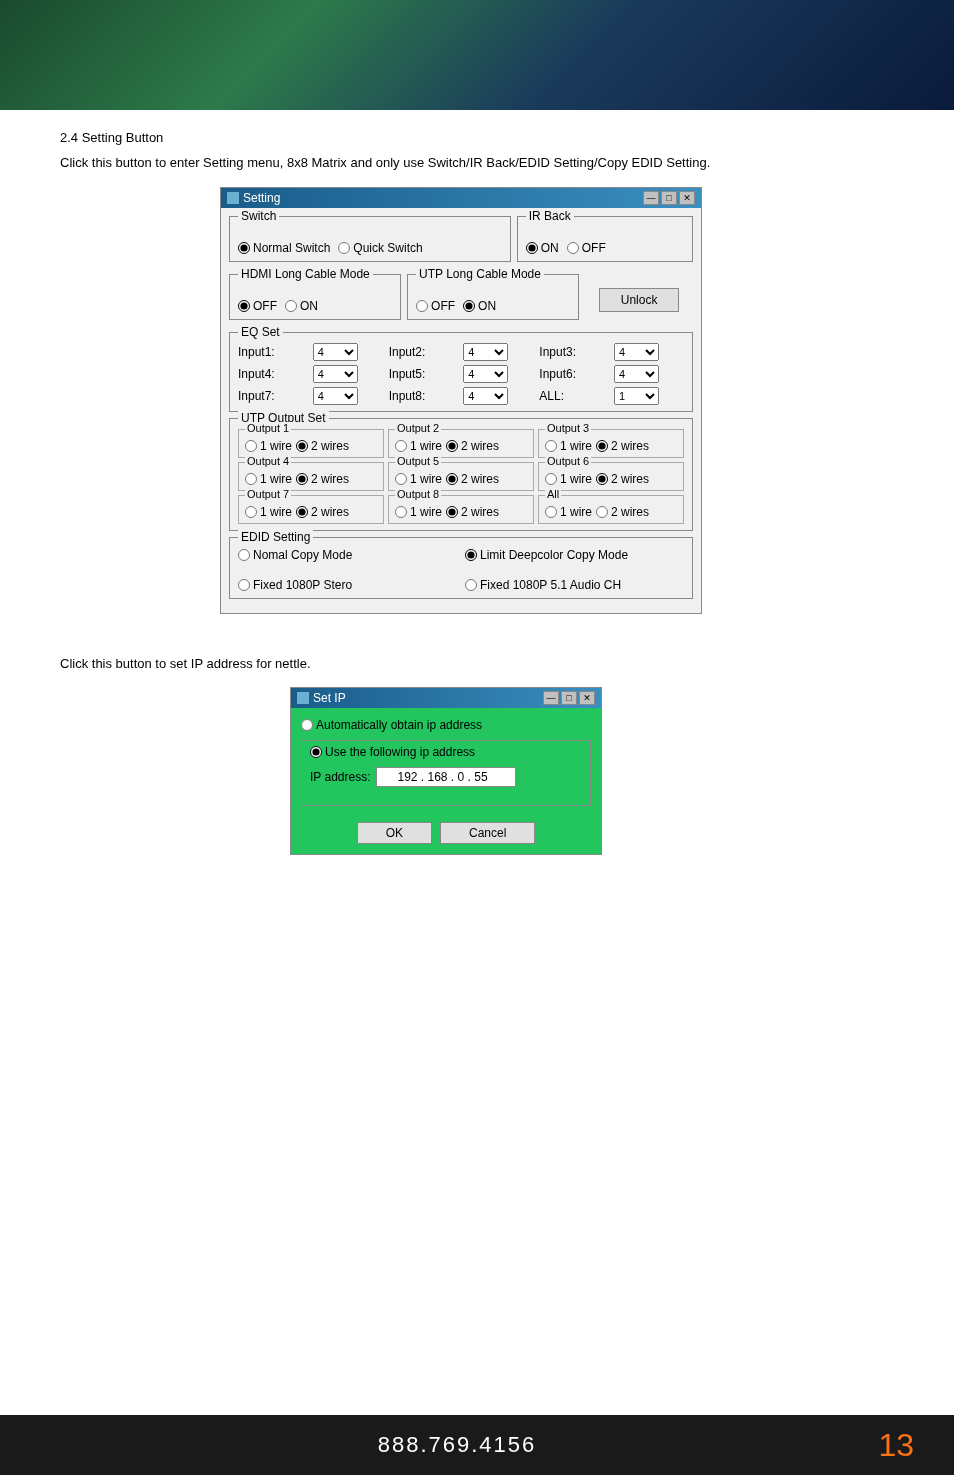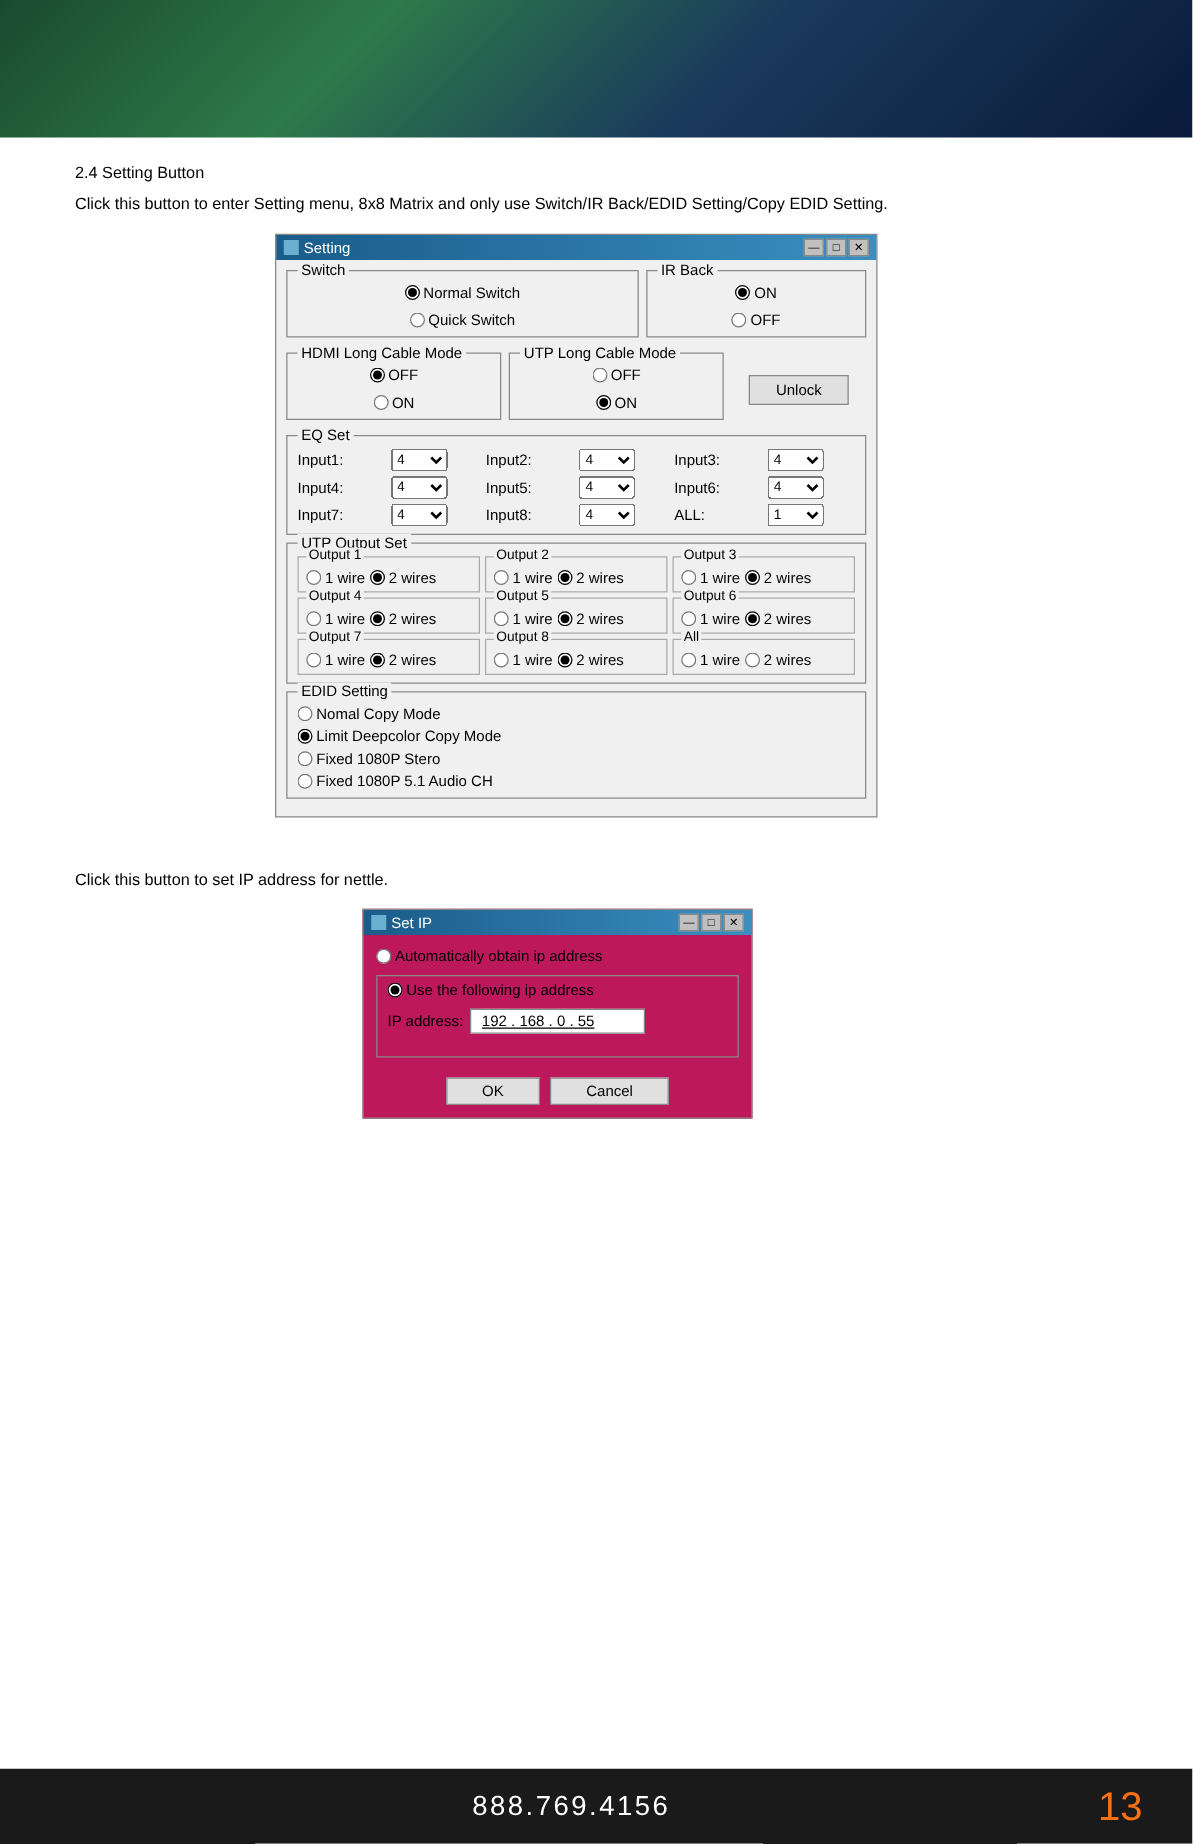--- a/index.html
+++ b/index.html
@@ -137,22 +137,21 @@
       left: 8px;
       background: #f0f0f0;
       padding: 0 3px;
       font-size: 12px;
     }
 
     .group-row {
       display: flex;
       align-items: center;
       gap: 8px;
-      margin-top: 6px;
-      flex-direction: column;
+      margin-top: 20px;
     }
 
     .radio-label {
       display: flex;
       align-items: center;
       gap: 3px;
       font-size: 12px;
       white-space: nowrap;
     }
     .radio-input {
@@ -252,34 +251,34 @@
       gap: 4px;
       margin-top: 6px;
     }
 
     
     .edid-group {
       margin-bottom: 6px;
     }
     .edid-inner {
       display: grid;
-      grid-template-columns: 1fr;
-      gap: 4px 8px;
+      grid-template-columns: 1fr 1fr;
+      gap: 16px 8px;
       margin-top: 6px;
     }
 
     
     .section-2-5 {
       margin-top: 10px;
     }
 
     
     .setip-dialog {
       border: 1px solid #888;
-      background: #be185d;
+      background: #22c55e;
       display: inline-block;
       margin-left: 230px;
       margin-bottom: 30px;
     }
     .setip-body {
       padding: 10px;
       width: 310px;
     }
     .setip-row {
       display: flex;
@@ -291,24 +290,23 @@
     .setip-ip-row {
       display: flex;
       align-items: center;
       margin-bottom: 12px;
       gap: 6px;
       font-size: 12px;
     }
     .ip-input {
       border: 1px solid #888;
       background: white;
-      padding: 2px 8px;
+      padding: 2px 20px;
       font-size: 12px;
       width: 140px;
-      text-decoration: underline;
     }
     .setip-btn-row {
       display: flex;
       justify-content: center;
       gap: 8px;
     }
     .setip-btn {
       background: #e0e0e0;
       border: 1px solid #888;
       padding: 3px 28px;

